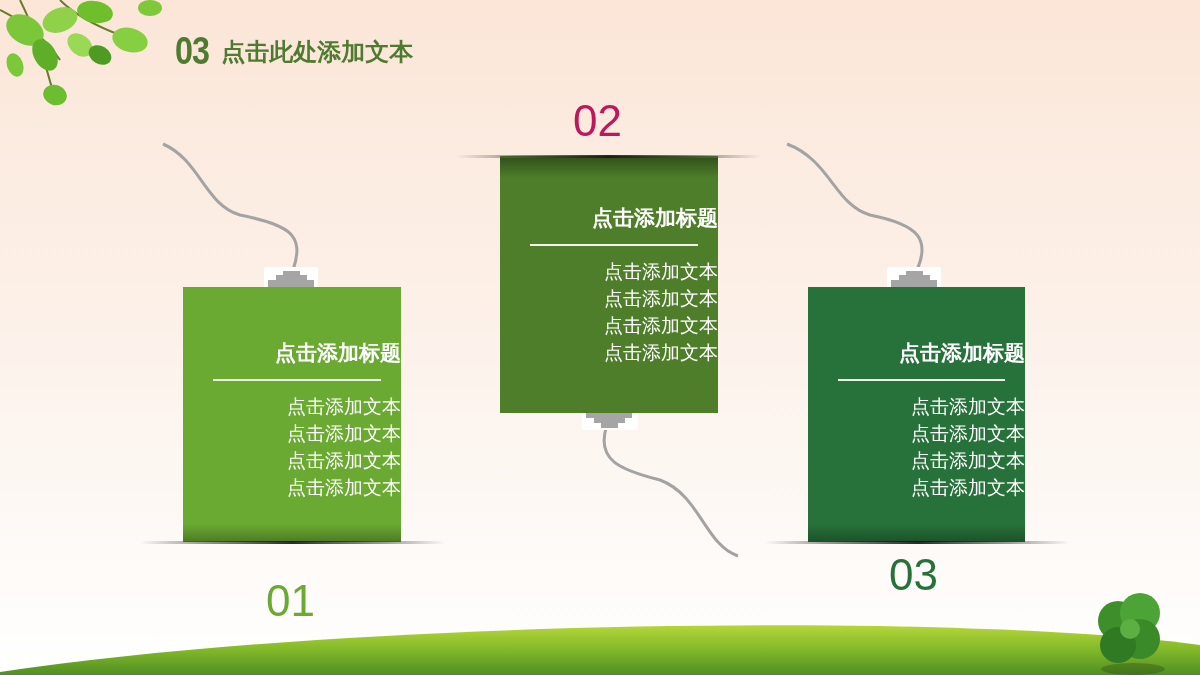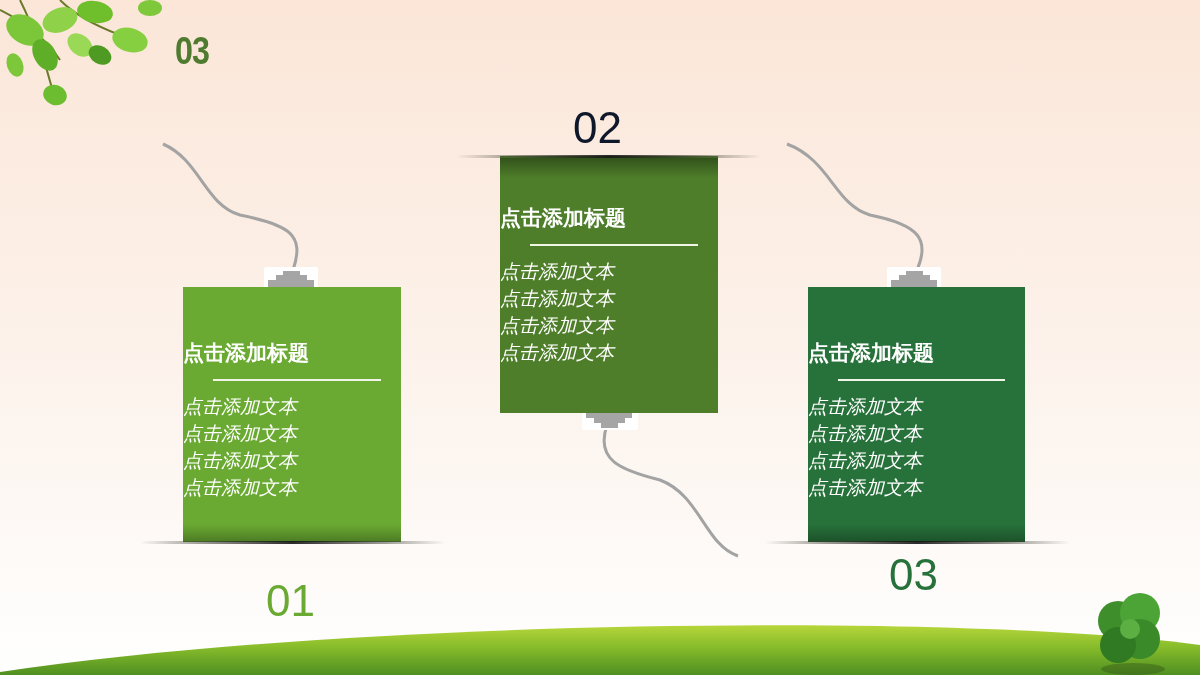--- a/index.html
+++ b/index.html
@@ -5,34 +5,34 @@
   html, body { margin:0; padding:0; }
   body { width:1200px; height:675px; overflow:hidden; position:relative;
     font-family: "DejaVu Sans", "Liberation Sans", sans-serif;
     background: linear-gradient(180deg, #fbe6d8 0%, #fcefe6 40%, #fdf8f4 75%, #ffffff 100%); }
   .slide { position:absolute; inset:0; }
   .leaves { position:absolute; left:0; top:0; width:165px; height:115px; }
   .title { position:absolute; left:175px; top:30px; display:flex; align-items:center; color:#4e7b2f; font-weight:bold; }
   .title .num { font-size:38px; letter-spacing:-1px; margin-right:12px; font-family:"Liberation Sans", sans-serif; transform:scaleX(0.85); transform-origin:left; }
   .title .txt { font-size:24px; margin-left:-6px; }
   .cables { position:absolute; left:0; top:0; width:1200px; height:675px; pointer-events:none; }
-  .card { position:absolute; color:#fff; text-align:left; }
+  .card { position:absolute; color:#fff; text-align:right; }
   .card .card-title { font-size:21px; font-weight:bold; margin-top:52px; letter-spacing:0; }
   .card .divider { height:2px; background:#f0f5e8; margin:12px 20px 12px 30px; }
-  .card .line { font-size:19px; line-height:27px;font-style:italic; }
+  .card .line { font-size:19px; line-height:27px; }
   .c1 { left:183px; top:287px; width:218px; height:255px; background:#6aaa32; }
   .c2 { left:500px; top:156px; width:218px; height:257px; background:#4e7e2a; }
   .c2 .card-title { margin-top:48px; }
   .c3 { left:808px; top:287px; width:217px; height:255px; background:#27713a; }
   .shelf { position:absolute; height:3px; background: linear-gradient(90deg, rgba(0,0,0,0) 0%, rgba(60,60,50,0.5) 20%, rgba(20,20,20,0.9) 50%, rgba(60,60,50,0.5) 80%, rgba(0,0,0,0) 100%); }
   .shade { position:absolute; height:20px; background: linear-gradient(180deg, rgba(0,0,0,0.35), rgba(0,0,0,0)); }
   .shade-up { position:absolute; height:18px; background: linear-gradient(0deg, rgba(0,0,0,0.28), rgba(0,0,0,0)); }
   .num-label { position:absolute; font-size:44px; font-family:"Liberation Sans", sans-serif; }
   .n1 { left:266px; top:576px; color:#6aaa32; }
-  .n2 { left:573px; top:103px; color:#0f172a; }
+  .n2 { left:573px; top:96px; color:#be185d; }
   .n3 { left:889px; top:550px; color:#27713a; }
   .grass { position:absolute; left:0; top:600px; width:1200px; height:75px; }
   .clover { position:absolute; left:1088px; top:583px; width:80px; height:92px; }
 </style>
 </head>
 <body>
 
 <div class="slide">
 
   <svg class="leaves" viewBox="0 0 165 115">
@@ -44,20 +44,21 @@
     <ellipse cx="45" cy="55" rx="17" ry="11" fill="#5fae27" transform="rotate(60 45 55)"></ellipse>
     <ellipse cx="80" cy="45" rx="14" ry="10" fill="#9ad955" transform="rotate(40 80 45)"></ellipse>
     <ellipse cx="55" cy="95" rx="12" ry="10" fill="#6cbd2f" transform="rotate(20 55 95)"></ellipse>
     <ellipse cx="15" cy="65" rx="12" ry="8" fill="#7dc73b" transform="rotate(70 15 65)"></ellipse>
     <ellipse cx="100" cy="55" rx="12" ry="9" fill="#4f9a22" transform="rotate(30 100 55)"></ellipse>
     <ellipse cx="150" cy="8" rx="12" ry="8" fill="#7fc83c"></ellipse>
   </svg>
 
   <div class="title">
     <span class="num">03</span>
+    <span class="txt">点击此处添加文本</span>
   </div>
 
   <svg class="cables" viewBox="0 0 1200 675">
     <g fill="none" stroke="#a3a3a3" stroke-width="3">
       <path d="M163 144 C200 160, 205 205, 240 215 C290 225, 305 235, 293 270"></path>
       <path d="M787 144 C830 160, 835 205, 870 215 C920 225, 930 240, 917 270"></path>
       <path d="M607 425 C595 460, 620 470, 660 480 C700 495, 705 545, 738 556"></path>
     </g>
 
     <g>

